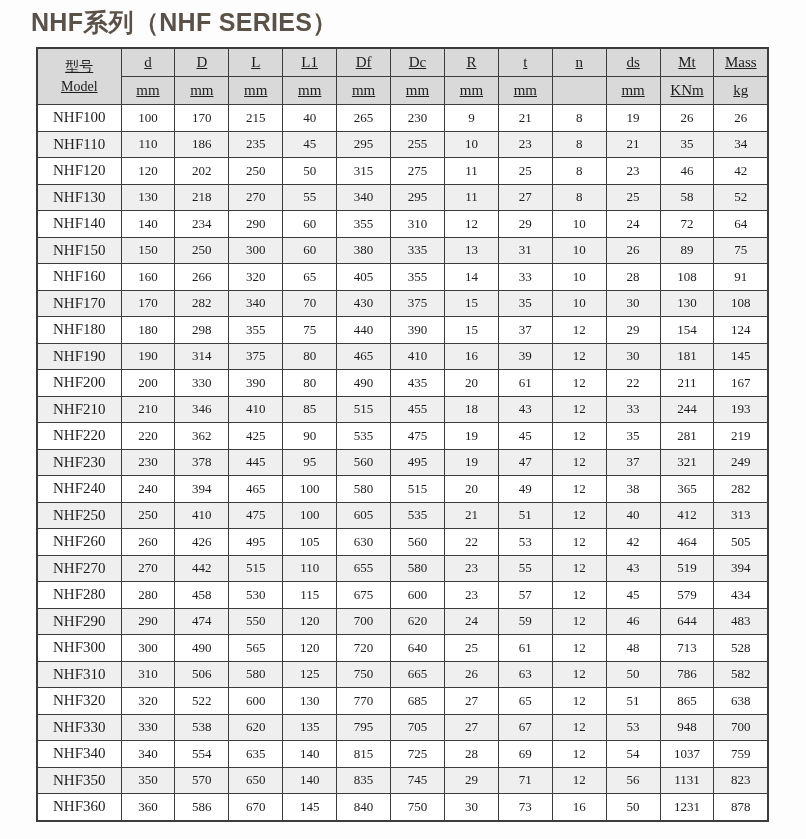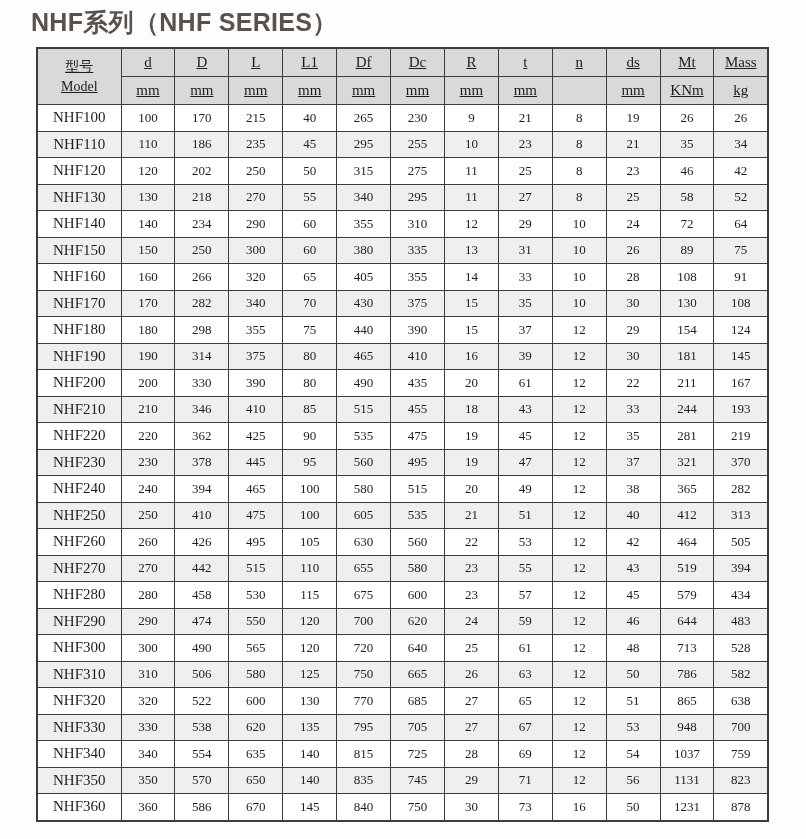--- a/index.html
+++ b/index.html
@@ -322,21 +322,21 @@
           <td>378</td>
           <td>445</td>
           <td>95</td>
           <td>560</td>
           <td>495</td>
           <td>19</td>
           <td>47</td>
           <td>12</td>
           <td>37</td>
           <td>321</td>
-          <td>370</td>
+          <td>249</td>
         </tr>
         <tr>
           <th class="model-cell" scope="row">NHF240</th>
           <td>240</td>
           <td>394</td>
           <td>465</td>
           <td>100</td>
           <td>580</td>
           <td>515</td>
           <td>20</td>

